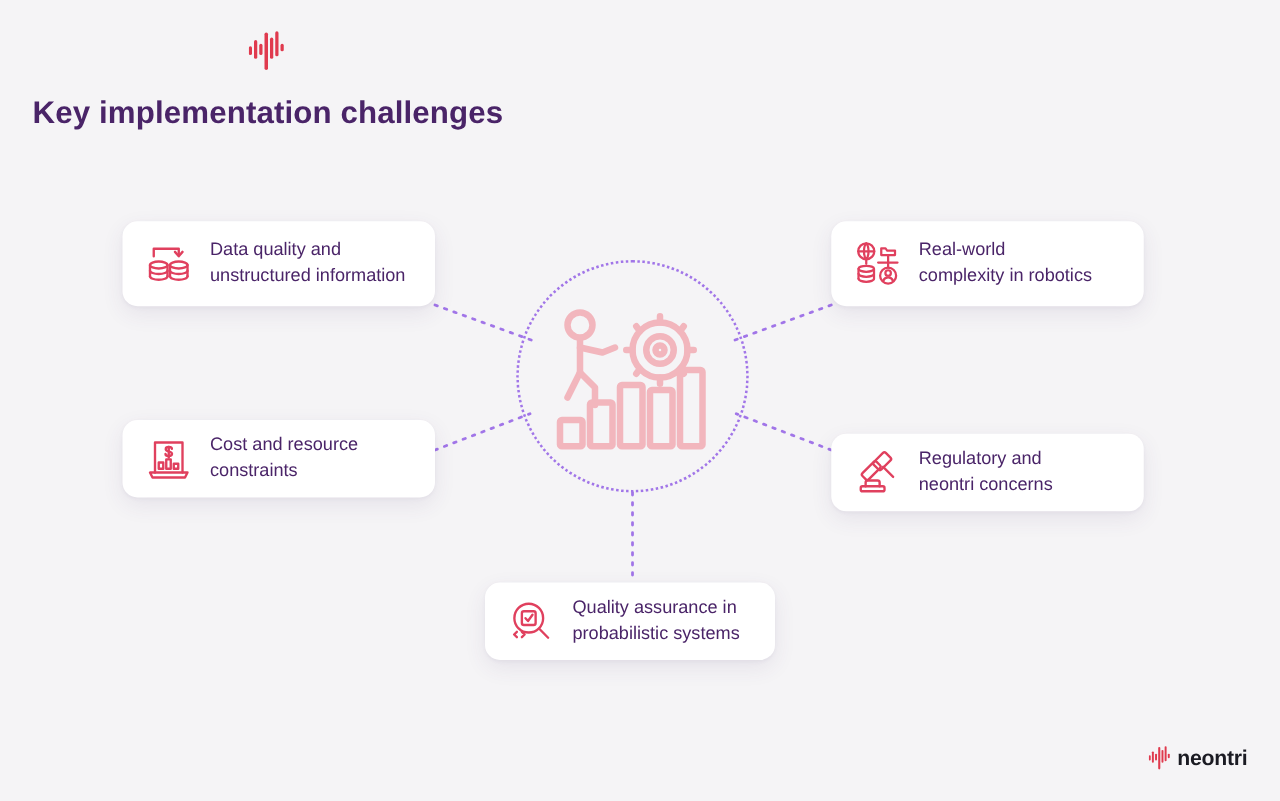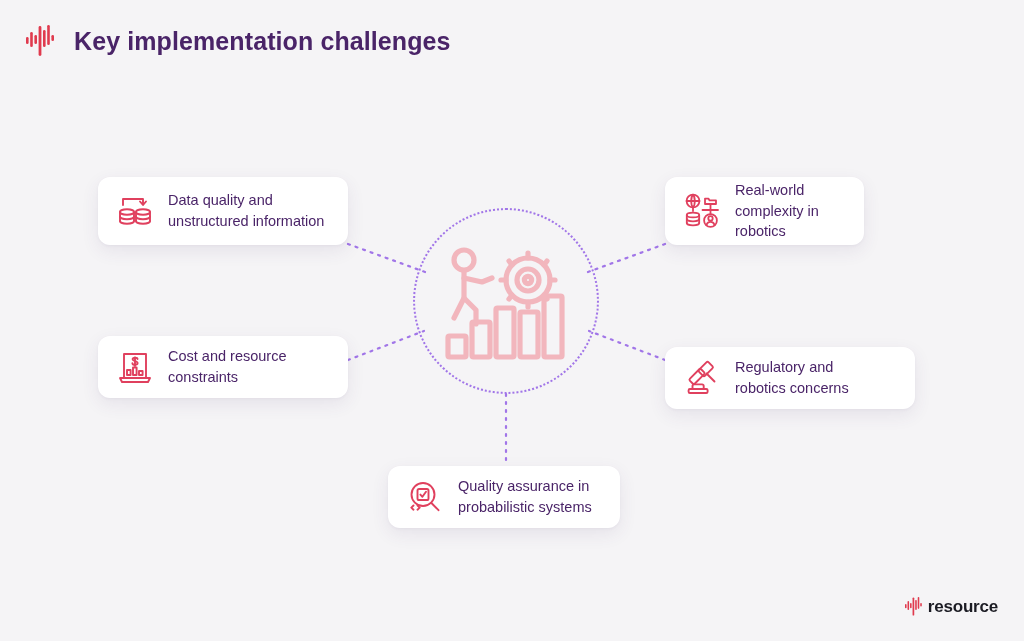--- a/index.html
+++ b/index.html
@@ -16,20 +16,21 @@
   }
 
   
   .header {
     position: absolute;
     left: 26px;
     top: 24px;
     display: flex;
     align-items: center;
     gap: 18px;
+    flex-direction: column;
   }
   .brand-mark {
     width: 30px;
     height: 34px;
     display: block;
   }
   .page-title {
     font-size: 25px;
     font-weight: 600;
     color: #4a2468;
@@ -98,21 +99,21 @@
   .card-label {
     font-size: 14.5px;
     line-height: 1.42;
     color: #4a2468;
     font-weight: 400;
     white-space: pre-line;
   }
 
   #card-data-quality      { left: 98px;  top: 177px; width: 250px; height: 68px; }
   #card-cost              { left: 98px;  top: 336px; width: 250px; height: 62px; }
-  #card-robotics          { left: 665px; top: 177px; width: 199px; height: 68px; }
+  #card-robotics          { left: 665px; top: 177px; width: 250px; height: 68px; }
   #card-regulatory        { left: 665px; top: 347px; width: 250px; height: 62px; }
   #card-quality-assurance { left: 388px; top: 466px; width: 232px; height: 62px; }
 
   
   .footer-logo {
     position: absolute;
     right: 26px;
     bottom: 24px;
     display: flex;
     align-items: center;
@@ -247,21 +248,21 @@
     <svg class="card-icon" viewBox="0 0 38 38">
       <g fill="none" stroke="#e0405e" stroke-width="1.9" stroke-linecap="round" stroke-linejoin="round">
         <rect x="18.5" y="3.2" width="8.5" height="13.5" rx="1.6" transform="rotate(45 22.75 9.95)"></rect>
         <rect x="10.5" y="9.5" width="7" height="16" rx="1.6" transform="rotate(45 14 17.5)"></rect>
         <path d="M23.5 14.5 L31.5 22.5"></path>
         <path d="M9.5 30 L9.5 27 C9.5 26 10.2 25.4 11.2 25.4 L19 25.4 C20 25.4 20.7 26 20.7 27 L20.7 30"></path>
         <rect x="5.6" y="30" width="19" height="4" rx="1.3"></rect>
       </g>
     </svg>
     <div class="card-label">Regulatory and
-robotics concerns</div>
+neontri concerns</div>
   </div>
 
   <div class="card" id="card-quality-assurance">
     <svg class="card-icon" viewBox="0 0 38 38">
       <g fill="none" stroke="#e0405e" stroke-width="1.9" stroke-linecap="round" stroke-linejoin="round">
         <circle cx="17" cy="16.5" r="11.5"></circle>
         <rect x="11.5" y="11" width="11" height="11" rx="1.6"></rect>
         <path d="M14.4 16.6 L16.4 18.8 L20 13.8"></path>
         <path d="M25.4 25 L32.5 32.2"></path>
         <path d="M7.5 27.5 L5.3 29.6 L7.5 31.7"></path>
@@ -278,14 +279,14 @@
     <g fill="#e03a4e">
       <rect x="0" y="13" width="2.6" height="7" rx="1.3"></rect>
       <rect x="4.2" y="8" width="2.6" height="15" rx="1.3"></rect>
       <rect x="8.4" y="11" width="2.6" height="9" rx="1.3"></rect>
       <rect x="12.6" y="2" width="2.8" height="30" rx="1.4"></rect>
       <rect x="17" y="6" width="2.6" height="17" rx="1.3"></rect>
       <rect x="21.2" y="1" width="2.6" height="20" rx="1.3"></rect>
       <rect x="25.4" y="11" width="2.6" height="6" rx="1.3"></rect>
     </g>
   </svg>
-  <div class="footer-wordmark">resource</div>
+  <div class="footer-wordmark">neontri</div>
 </div>
 
 </body></html>

